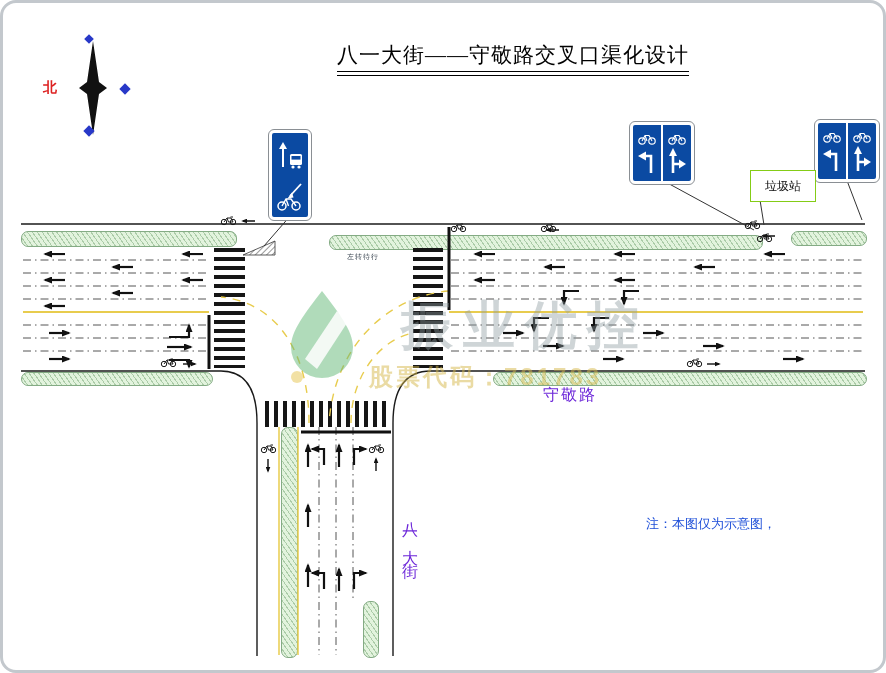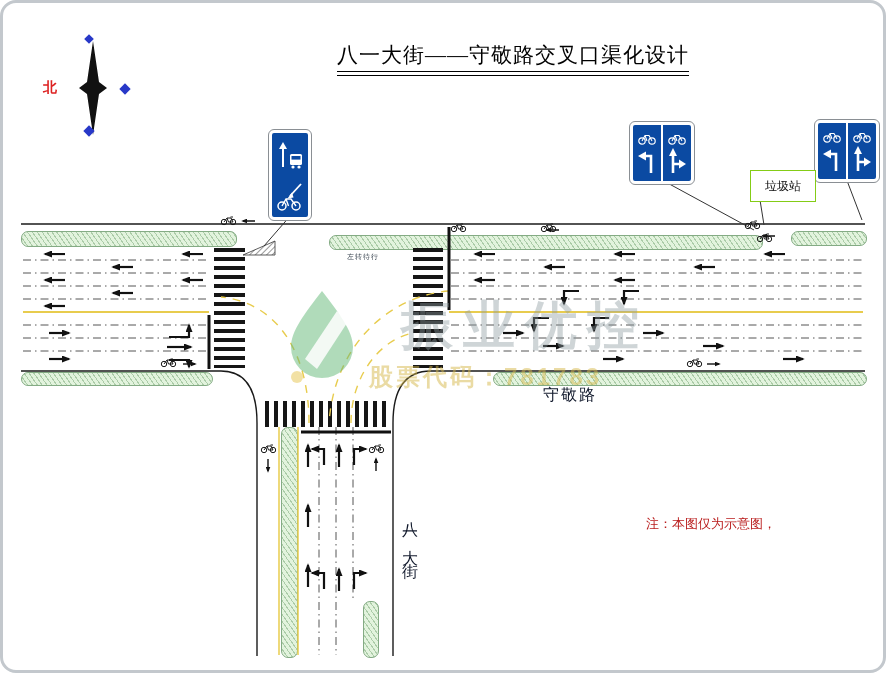--- a/index.html
+++ b/index.html
@@ -12,28 +12,28 @@
   .cross-v{position:absolute;z-index:3;background:repeating-linear-gradient(180deg,#161616 0 4px,#ffffff 4px 9px);}
   .cross-h{position:absolute;z-index:3;background:repeating-linear-gradient(90deg,#161616 0 4px,#ffffff 4px 9px);}
   svg.overlay{position:absolute;left:0;top:0;z-index:10;pointer-events:none;}
   
   .sign{position:absolute;background:#0b4aa2;border:3px solid #fff;outline:1px solid #8a8f94;border-radius:5px;z-index:20;display:flex;}
   .sign-a{flex-direction:column;}
   .sign-cell{flex:1;display:flex;flex-direction:column;align-items:center;justify-content:center;gap:1px;}
   .cell-divider{border-left:2px solid #fff;}
   .box-label{position:absolute;background:#fff;border:1px solid #84cc16;z-index:20;display:flex;align-items:center;justify-content:center;font-size:12px;color:#111;}
   
-  .lbl{position:absolute;color:#0f172a;z-index:22;white-space:nowrap;}
+  .lbl{position:absolute;color:#6d28d9;z-index:22;white-space:nowrap;}
   .title-wrap{position:absolute;left:300px;top:38px;width:420px;text-align:center;z-index:22;}
   .title{display:inline-block;font-family:"Liberation Serif",serif;font-weight:400;font-size:21px;color:#000;
          border-bottom:1.5px solid #000;padding-bottom:6px;position:relative;letter-spacing:1px;}
   .title::after{content:"";position:absolute;left:0;bottom:3px;width:100%;height:1.5px;background:#000;}
   .north-lbl{color:#d22;font-weight:700;font-size:14px;}
   .road-v{writing-mode:vertical-lr;letter-spacing:14px;font-size:16px;}
-  .note{font-size:13px;line-height:1.65;color:#b91c1c;}
+  .note{font-size:13px;line-height:1.65;color:#1d4ed8;}
   .tiny{font-size:7px;color:#3b4652;letter-spacing:1px;}
   
   .wm{position:absolute;z-index:40;pointer-events:none;}
   .wm-brand{font-size:52px;font-weight:700;color:rgba(140,155,160,.42);letter-spacing:10px;}
   .wm-stock{font-size:24px;font-weight:700;color:rgba(214,183,74,.5);letter-spacing:3px;}
 </style>
 </head>
 <body>
 
 <div class="canvas">

